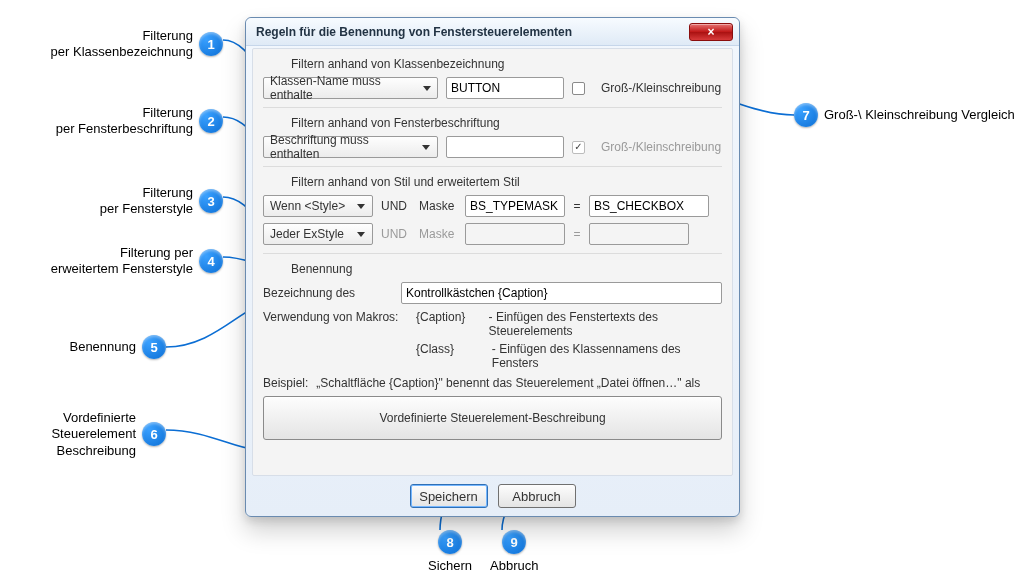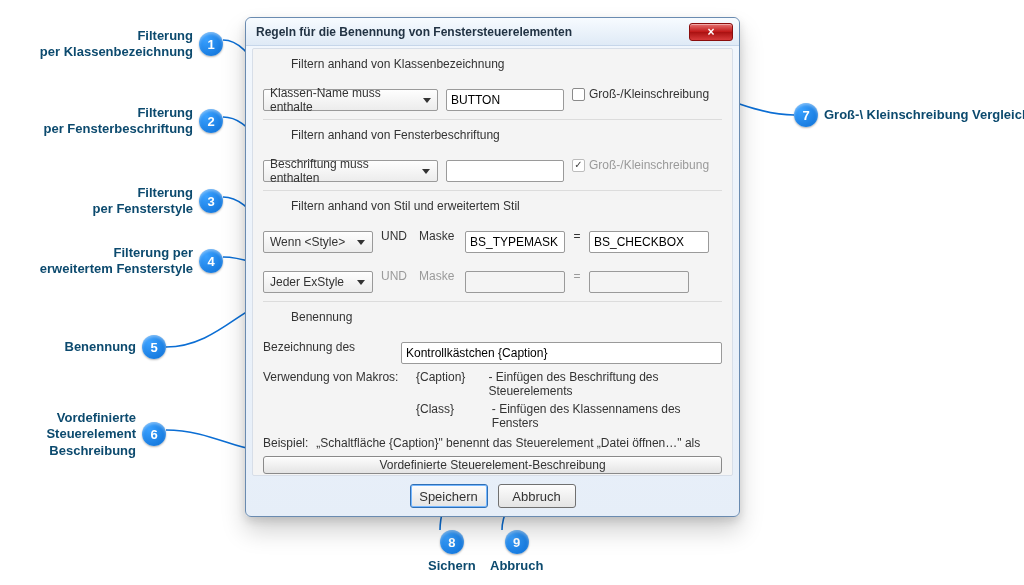--- a/index.html
+++ b/index.html
@@ -16,25 +16,24 @@
   
   .callout {
     position: absolute;
     display: flex;
     align-items: center;
     gap: 6px;
   }
   .callout.right { flex-direction: row-reverse; }
   .callout-label {
     font-size: 13px;
-    color: #0c4a6e;
+    color: #000000;
     text-align: right;
     white-space: pre;
     line-height: 1.25;
-    font-weight: bold;
   }
   .callout.right .callout-label { text-align: left; }
   .callout-badge {
     width: 24px;
     height: 24px;
     border-radius: 50%;
     background: radial-gradient(circle at 30% 30%, #39a0ff, #0b6ed4);
     color: #fff;
     display: flex;
     align-items: center;
@@ -116,21 +115,20 @@
   }
   .row { display: flex; align-items: center; gap: 8px; margin-bottom: 6px; }
   .row:last-child { margin-bottom: 0; }
   .combo, .textin {
     height: 22px;
     border: 1px solid #9a9a9a;
     background: #fff;
     font-size: 12px;
     padding: 2px 4px;
     border-radius: 2px;
-    margin-top: 12px;
   }
   .combo {
     display: inline-flex;
     align-items: center;
     justify-content: space-between;
     gap: 6px;
     background: linear-gradient(#fefefe,#ececec);
     padding: 0 4px 0 6px;
     cursor: pointer;
   }
@@ -139,36 +137,36 @@
     display: flex; align-items: center; justify-content: center;
     color: #333;
   }
   .combo .arrow::after {
     content: "";
     border-left: 4px solid transparent;
     border-right: 4px solid transparent;
     border-top: 5px solid #333;
   }
   .chk {
-    display: inline-flex; align-items: center; gap: 4px;
+    display: inline-flex; align-items: center; gap: 16px;
     font-size: 12px; color: #333;
   }
   .chkbox {
     width: 13px; height: 13px; border: 1px solid #8a8a8a; background: #fff;
     border-radius: 2px; display: inline-flex; align-items: center; justify-content: center;
   }
   .chkbox.checked::after {
     content: "✓"; font-size: 10px; color: #424242; line-height: 1;
   }
   .disabled { color: #9a9a9a !important; }
   .disabled .chkbox { border-color: #bcbcbc; }
   .static { font-size: 12px; color: #333; }
   .eq { width: 8px; text-align: center; }
   .bigbtn {
-    height: 18px;
+    height: 44px;
     border: 1px solid #8a8a8a;
     border-radius: 3px;
     background: linear-gradient(#fdfdfd,#e4e4e4);
     font-size: 12px;
     display: flex; align-items: center; justify-content: center;
     cursor: pointer;
     box-shadow: inset 0 1px 0 #fff;
   }
   .dlgbuttons {
     position: absolute;
@@ -338,21 +336,21 @@
       <div class="section-title">Benennung</div>
       <div class="row">
         <span class="static" style="width:130px">Bezeichnung des</span>
         <input class="textin" style="flex: 1 1 0%;" value="Kontrollkästchen {Caption}">
       </div>
       <div class="row" style="align-items:flex-start">
         <span class="static" style="width:145px">Verwendung von Makros:</span>
         <div style="flex:1">
           <div style="display:flex;gap:18px">
             <span class="static" style="width:60px">{Caption}</span>
-            <span class="static">- Einfügen des Beschriftung des Steuerelements</span>
+            <span class="static">- Einfügen des Fenstertexts des Steuerelements</span>
           </div>
           <div style="display:flex;gap:18px;margin-top:4px">
             <span class="static" style="width:60px">{Class}</span>
             <span class="static">- Einfügen des Klassennamens des Fensters</span>
           </div>
         </div>
       </div>
       <div class="row" style="margin-top:6px">
         <span class="static">Beispiel:</span>
         <span class="static">„Schaltfläche {Caption}" benennt das Steuerelement „Datei öffnen…" als</span>

